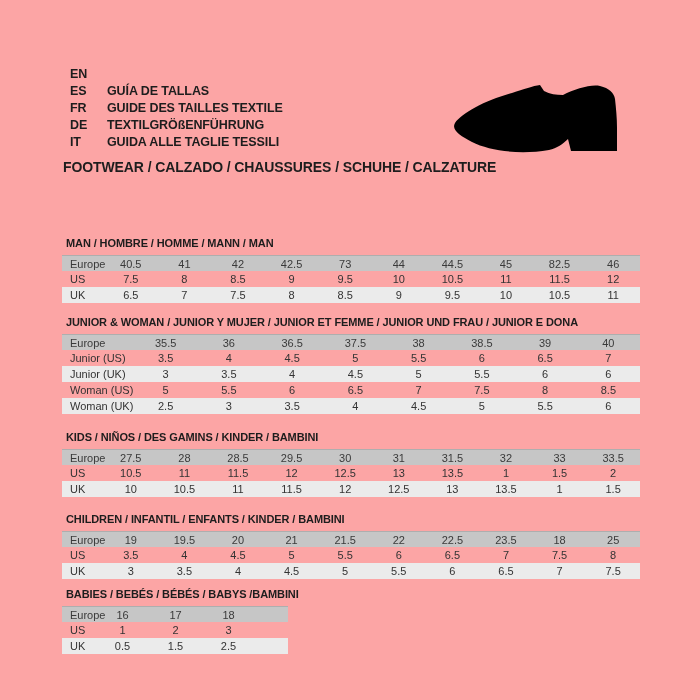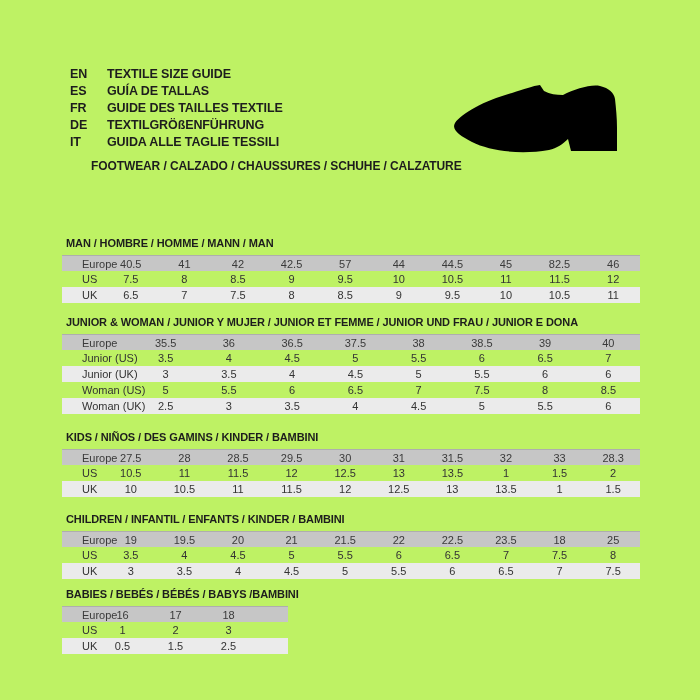--- a/index.html
+++ b/index.html
@@ -1,54 +1,53 @@
 <!DOCTYPE html>
 <html><head>
 <meta charset="utf-8">
 <style>
   html,body{margin:0;padding:0;}
   body{font-family:"Liberation Sans", sans-serif; background:#ffffff;}
-  .page{position:relative;width:700px;height:700px;background:#bef264;overflow:hidden;}
+  .page{position:relative;width:700px;height:700px;background:#fca5a5;overflow:hidden;}
 
   
   .lang-block{position:absolute;left:70px;top:66px;}
   .lang-row{display:flex;line-height:17px;font-size:12.5px;font-weight:700;color:#1d1d1d;letter-spacing:-0.1px;}
   .lang-code{width:37px;flex:0 0 37px;}
-  .category-line{position:absolute;left:63px;top:159px;font-size:12px;font-weight:700;color:#1d1d1d;letter-spacing:-0.1px;margin-left:28px;}
+  .category-line{position:absolute;left:63px;top:159px;font-size:14px;font-weight:700;color:#1d1d1d;letter-spacing:-0.1px;}
 
   
   .shoe{position:absolute;left:450px;top:78px;width:170px;height:80px;}
 
   
   .size-section{position:absolute;left:62px;}
   .table-heading{font-size:11px;font-weight:700;color:#1d1d1d;line-height:13px;margin:15px 0 5px 4px;letter-spacing:-0.1px;white-space:nowrap;}
   .trow{display:grid;align-items:center;height:16px;font-size:11px;color:#333333;}
   .trow.header{height:15px;background:#c6c6c6;border-top:1px solid #aeaeae;color:#3a3a3a;}
   .trow.alt{background:#ebebeb;}
   .cell{text-align:center;white-space:nowrap;}
-  .cell.label{text-align:left;padding-left:20px;}
+  .cell.label{text-align:left;padding-left:8px;}
   .t10 .trow{width:578px;grid-template-columns:42px repeat(10, 53.6px);}
   .t8  .trow{width:578px;grid-template-columns:72px repeat(8, 63.25px);}
   .t3  .trow{width:226px;grid-template-columns:34px repeat(3, 53px);}
 
   .sec-man{top:222px;}
   .sec-junior{top:301px;}
   .sec-kids{top:416px;}
   .sec-children{top:498px;}
   .sec-babies{top:573px;}
 </style>
 </head>
 <body>
 
 <div class="page">
 
   <div class="lang-block">
     <div class="lang-row">
       <span class="lang-code">EN</span>
-      <span class="lang-text">TEXTILE SIZE GUIDE</span>
     </div>
     <div class="lang-row">
       <span class="lang-code">ES</span>
       <span class="lang-text">GUÍA DE TALLAS</span>
     </div>
     <div class="lang-row">
       <span class="lang-code">FR</span>
       <span class="lang-text">GUIDE DES TAILLES TEXTILE</span>
     </div>
     <div class="lang-row">
@@ -69,21 +68,21 @@
 
   <section class="size-section sec-man t10">
     <h2 class="table-heading">MAN / HOMBRE / HOMME / MANN / MAN</h2>
     <div class="tbody">
         <div class="trow header">
           <span class="cell label">Europe</span>
           <span class="cell">40.5</span>
           <span class="cell">41</span>
           <span class="cell">42</span>
           <span class="cell">42.5</span>
-          <span class="cell">57</span>
+          <span class="cell">73</span>
           <span class="cell">44</span>
           <span class="cell">44.5</span>
           <span class="cell">45</span>
           <span class="cell">82.5</span>
           <span class="cell">46</span>
         </div>
         <div class="trow">
           <span class="cell label">US</span>
           <span class="cell">7.5</span>
           <span class="cell">8</span>
@@ -180,21 +179,21 @@
           <span class="cell label">Europe</span>
           <span class="cell">27.5</span>
           <span class="cell">28</span>
           <span class="cell">28.5</span>
           <span class="cell">29.5</span>
           <span class="cell">30</span>
           <span class="cell">31</span>
           <span class="cell">31.5</span>
           <span class="cell">32</span>
           <span class="cell">33</span>
-          <span class="cell">28.3</span>
+          <span class="cell">33.5</span>
         </div>
         <div class="trow">
           <span class="cell label">US</span>
           <span class="cell">10.5</span>
           <span class="cell">11</span>
           <span class="cell">11.5</span>
           <span class="cell">12</span>
           <span class="cell">12.5</span>
           <span class="cell">13</span>
           <span class="cell">13.5</span>

